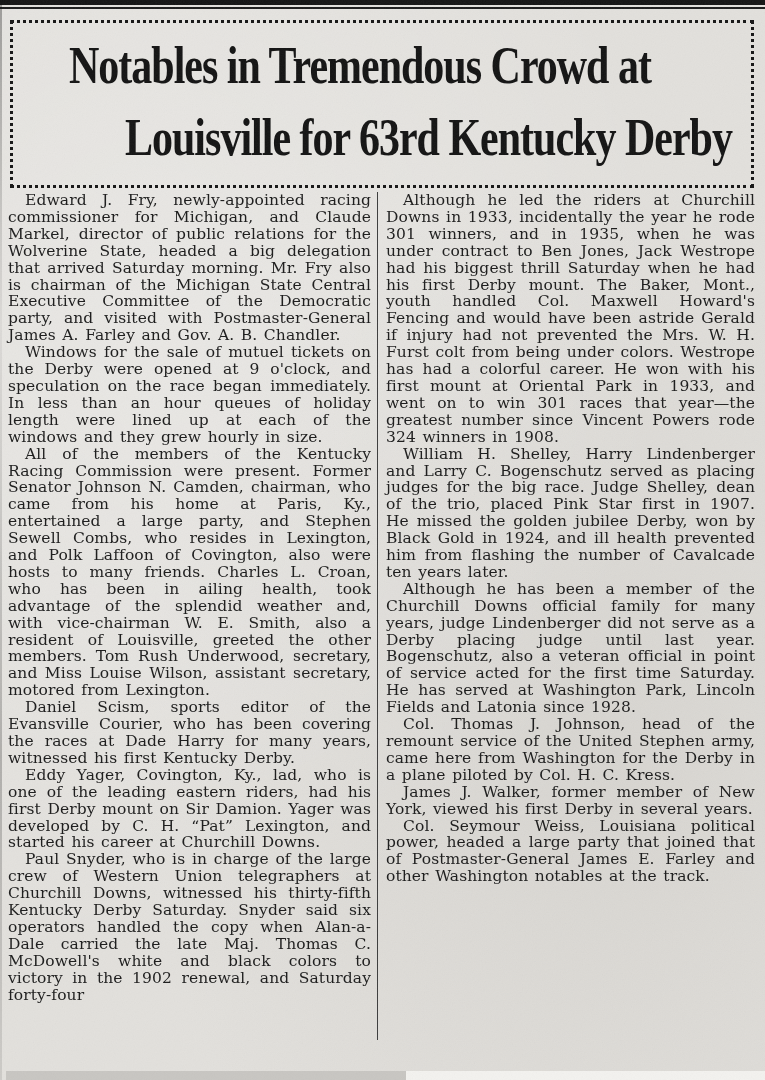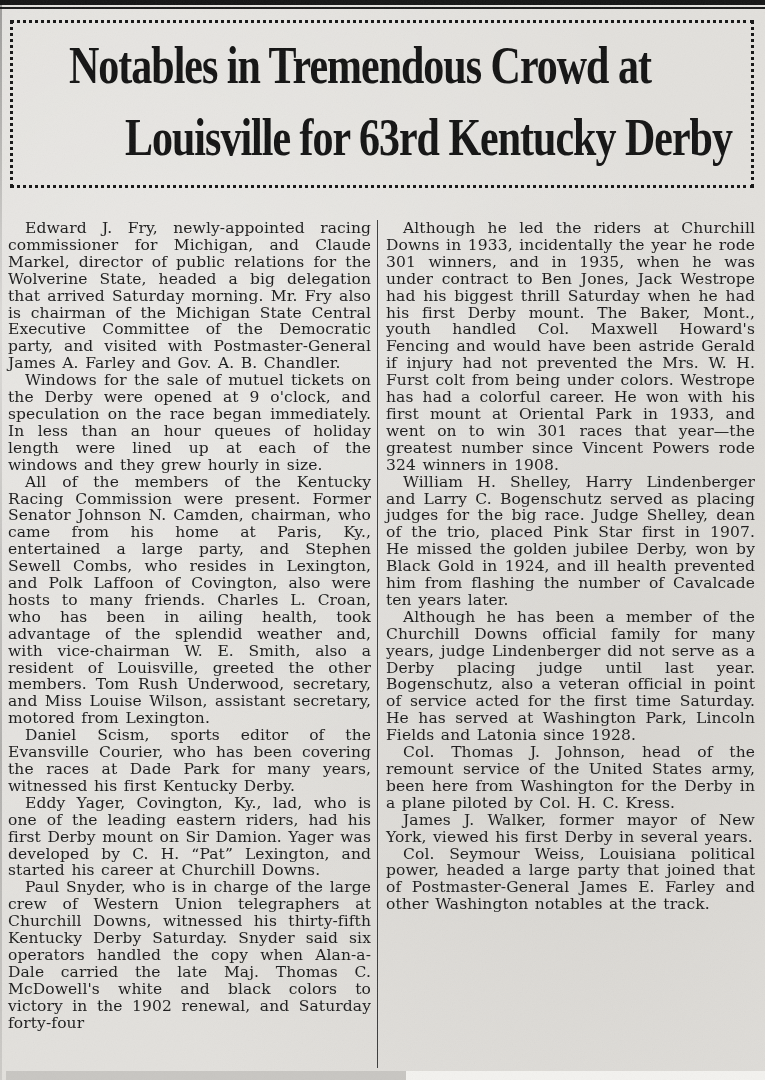--- a/index.html
+++ b/index.html
@@ -54,21 +54,21 @@
     letter-spacing: -1px;
     white-space: nowrap;
     color: #131313;
   }
   .hl-line-1 { margin-left: 56px; }
   .hl-line-2 { margin-left: 112px; }
 
   
   .columns {
     display: flex;
-    margin-top: 32px;
+    margin-top: 4px;
     padding: 0 0 0 8px;
     height: 848px;
     overflow: hidden;
   }
   .col {
     box-sizing: border-box;
   }
   .col-left {
     width: 369px;
     padding-right: 6px;
@@ -127,30 +127,30 @@
     <div class="hl-line hl-line-1">Notables in Tremendous Crowd at</div>
     <div class="hl-line hl-line-2">Louisville for 63rd Kentucky Derby</div>
   </div>
 </div>
 
 <div class="columns">
   <div class="col col-left">
     <p>Edward J. Fry, newly-appointed racing commissioner for Michigan, and Claude Markel, director of public relations for the Wolverine State, headed a big delegation that arrived Saturday morning.  Mr. Fry also is chairman of the Michigan State Central Executive Committee of the Democratic party, and visited with Postmaster-General James A. Farley and Gov. A. B. Chandler.</p>
     <p>Windows for the sale of mutuel tickets on the Derby were opened at 9 o'clock, and speculation on the race began immediately. In less than an hour queues of holiday length were lined up at each of the windows and they grew hourly in size.</p>
     <p>All of the members of the Kentucky Racing Commission were present.  Former Senator Johnson N. Camden, chairman, who came from his home at Paris, Ky., entertained a large party, and Stephen Sewell Combs, who resides in Lexington, and Polk Laffoon of Covington, also were hosts to many friends.  Charles L. Croan, who has been in ailing health, took advantage of the splendid weather and, with vice-chairman W. E. Smith, also a resident of Louisville, greeted the other members.  Tom Rush Underwood, secretary, and Miss Louise Wilson, assistant secretary, motored from Lexington.</p>
-    <p>Daniel Scism, sports editor of the Evansville Courier, who has been covering the races at Dade Park for many years, witnessed his first Kentucky Derby.</p>
+    <p>Daniel Scism, sports editor of the Evansville Courier, who has been covering the races at Dade Harry for many years, witnessed his first Kentucky Derby.</p>
     <p>Eddy Yager, Covington, Ky., lad, who is one of the leading eastern riders, had his first Derby mount on Sir Damion.  Yager was developed by C. H. “Pat” Lexington, and started his career at Churchill Downs.</p>
     <p>Paul Snyder, who is in charge of the large crew of Western Union telegraphers at Churchill Downs, witnessed his thirty-fifth Kentucky Derby Saturday.  Snyder said six operators handled the copy when Alan-a-Dale carried the late Maj. Thomas C. McDowell's white and black colors to victory in the 1902 renewal, and Saturday forty-four</p>
   </div>
   <div class="col col-right">
     <p>Although he led the riders at Churchill Downs in 1933, incidentally the year he rode 301 winners, and in 1935, when he was under contract to Ben Jones, Jack Westrope had his biggest thrill Saturday when he had his first Derby mount.  The Baker, Mont., youth handled Col. Maxwell Howard's Fencing and would have been astride Gerald if injury had not prevented the Mrs. W. H. Furst colt from being under colors.  Westrope has had a colorful career.  He won with his first mount at Oriental Park in 1933, and went on to win 301 races that year—the greatest number since Vincent Powers rode 324 winners in 1908.</p>
     <p>William H. Shelley, Harry Lindenberger and Larry C. Bogenschutz served as placing judges for the big race.  Judge Shelley, dean of the trio, placed Pink Star first in 1907. He missed the golden jubilee Derby, won by Black Gold in 1924, and ill health prevented him from flashing the number of Cavalcade ten years later.</p>
     <p>Although he has been a member of the Churchill Downs official family for many years, judge Lindenberger did not serve as a Derby placing judge until last year.  Bogenschutz, also a veteran official in point of service acted for the first time Saturday.  He has served at Washington Park, Lincoln Fields and Latonia since 1928.</p>
-    <p>Col. Thomas J. Johnson, head of the remount service of the United States army, been here from Washington for the Derby in a plane piloted by Col. H. C. Kress.</p>
-    <p>James J. Walker, former mayor of New York, viewed his first Derby in several years.</p>
+    <p>Col. Thomas J. Johnson, head of the remount service of the United Stephen army, came here from Washington for the Derby in a plane piloted by Col. H. C. Kress.</p>
+    <p>James J. Walker, former member of New York, viewed his first Derby in several years.</p>
     <p>Col. Seymour Weiss, Louisiana political power, headed a large party that joined that of Postmaster-General James E. Farley and other Washington notables at the track.</p>
   </div>
 </div>
 
 <div class="bottom-strip">
   <div class="strip-left"></div>
   <div class="strip-right"></div>
 </div>
 
 <div class="scan-edge"></div>

